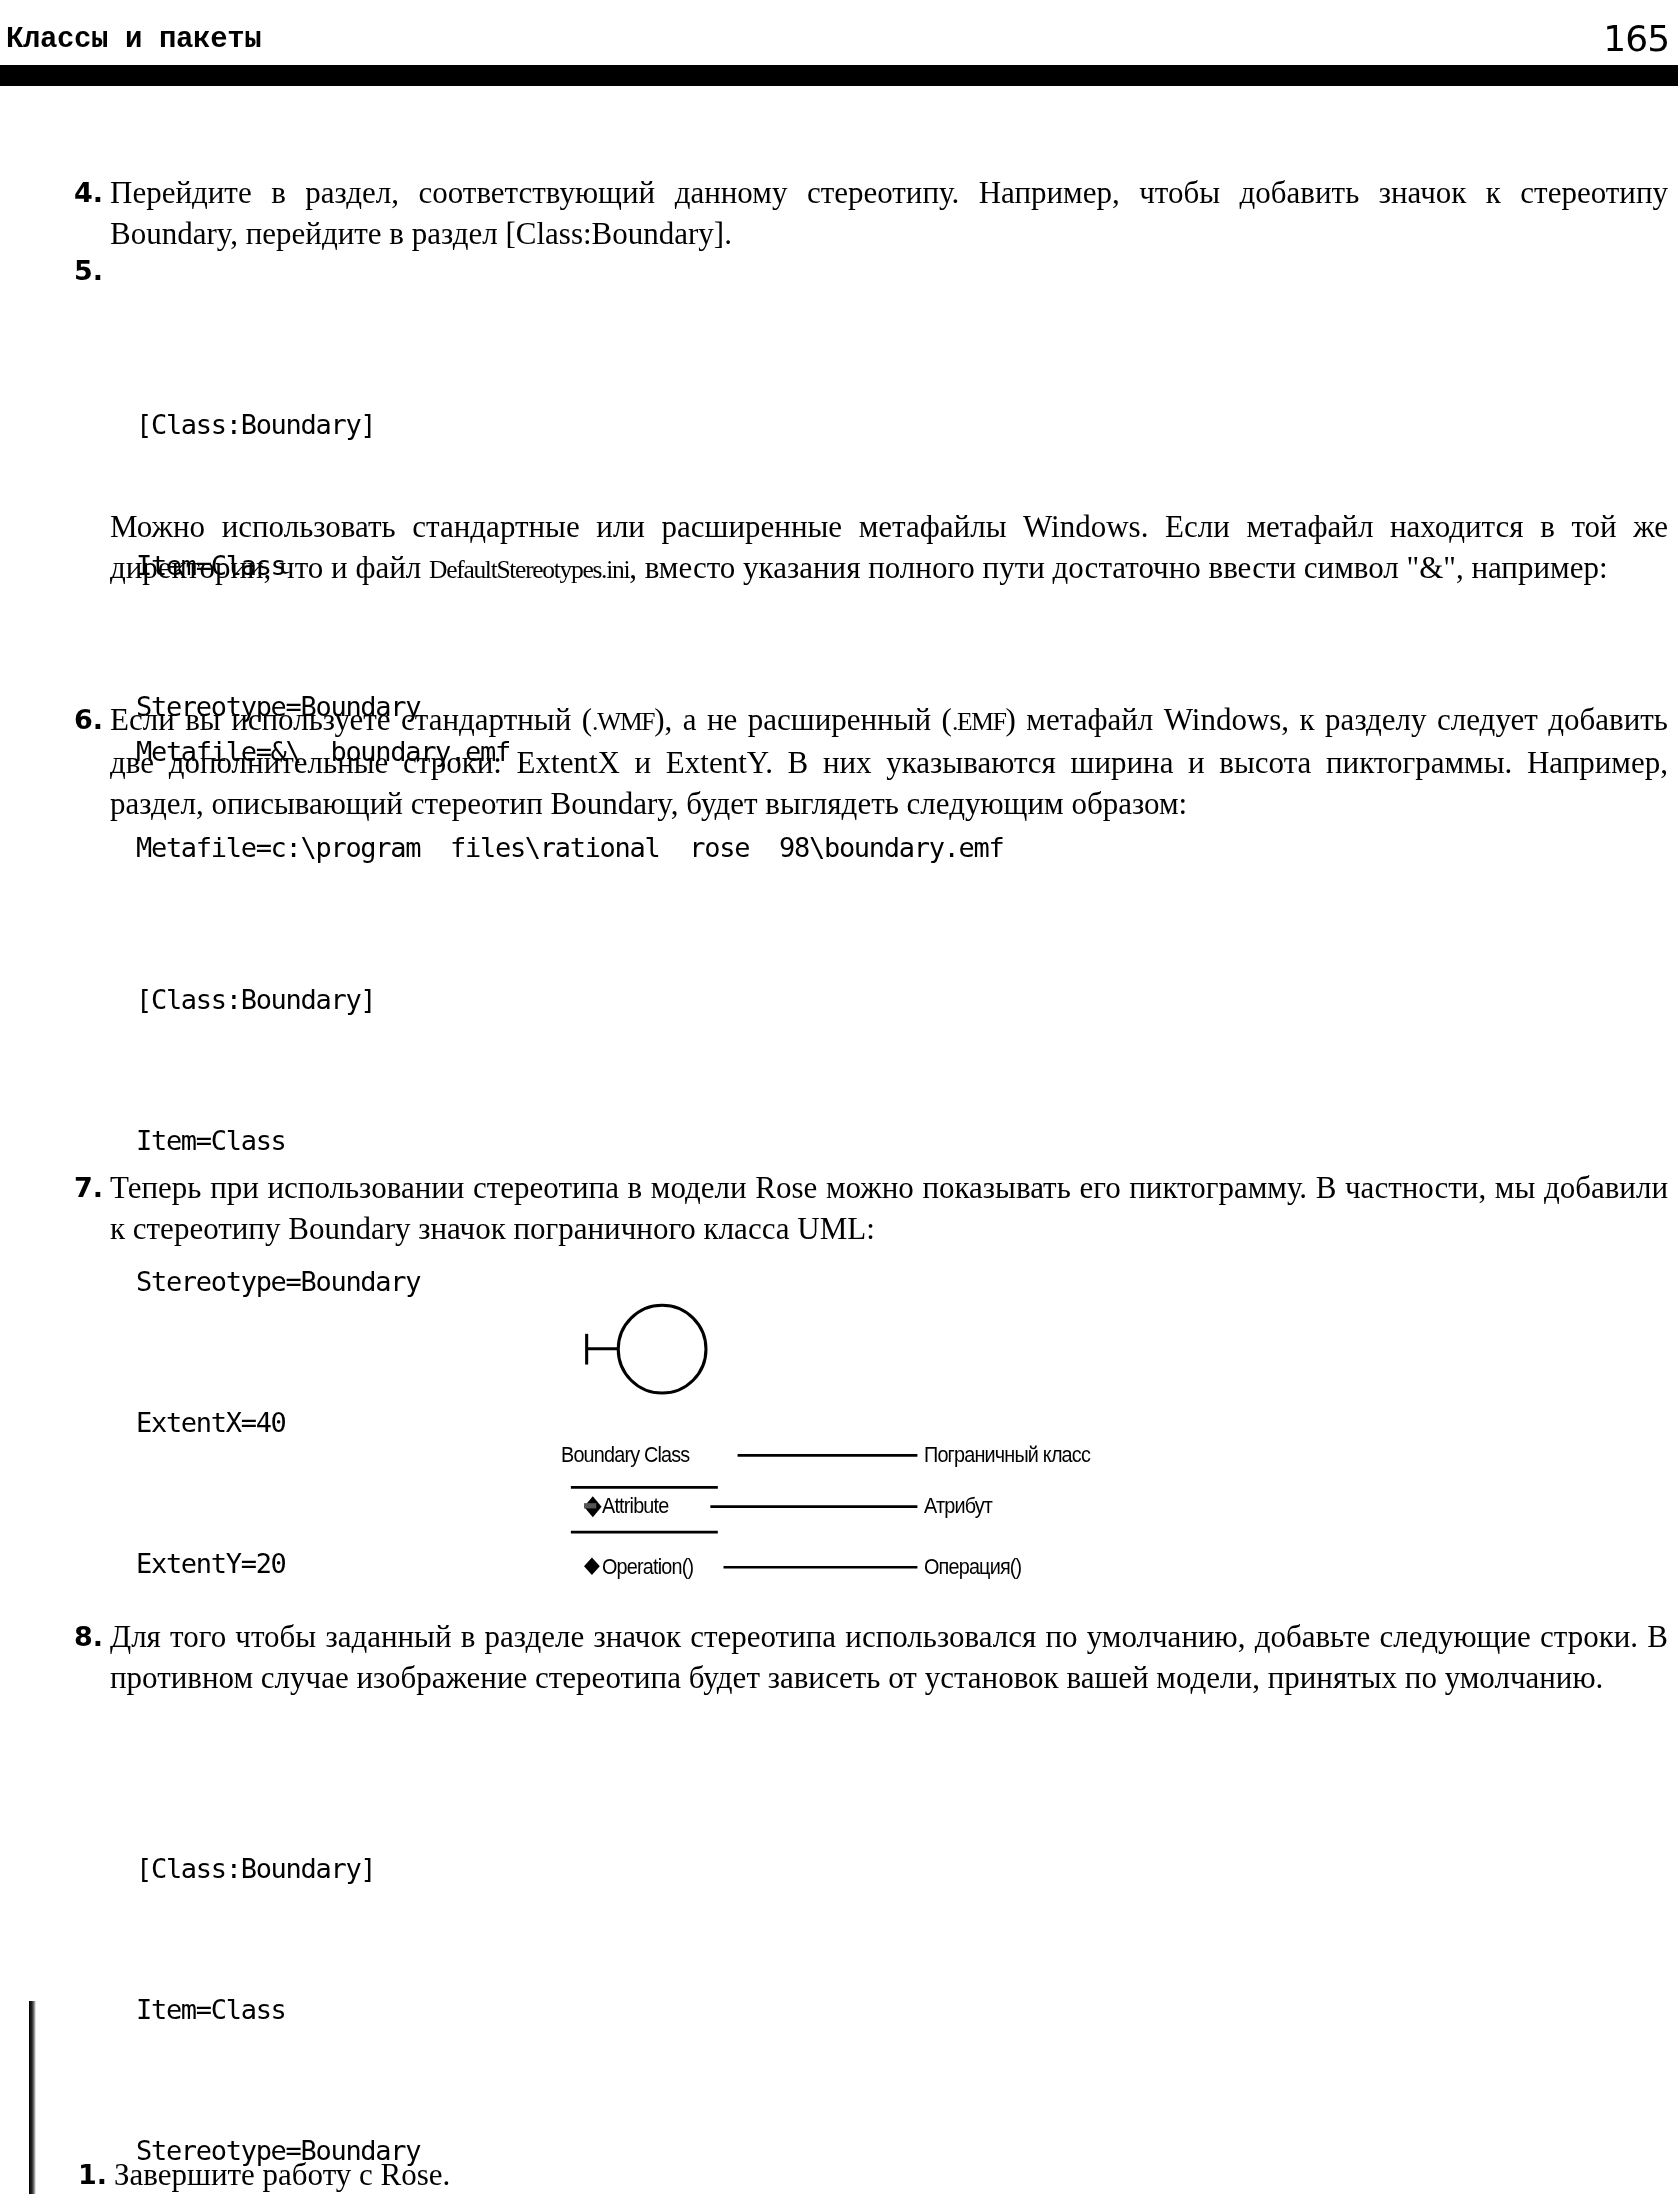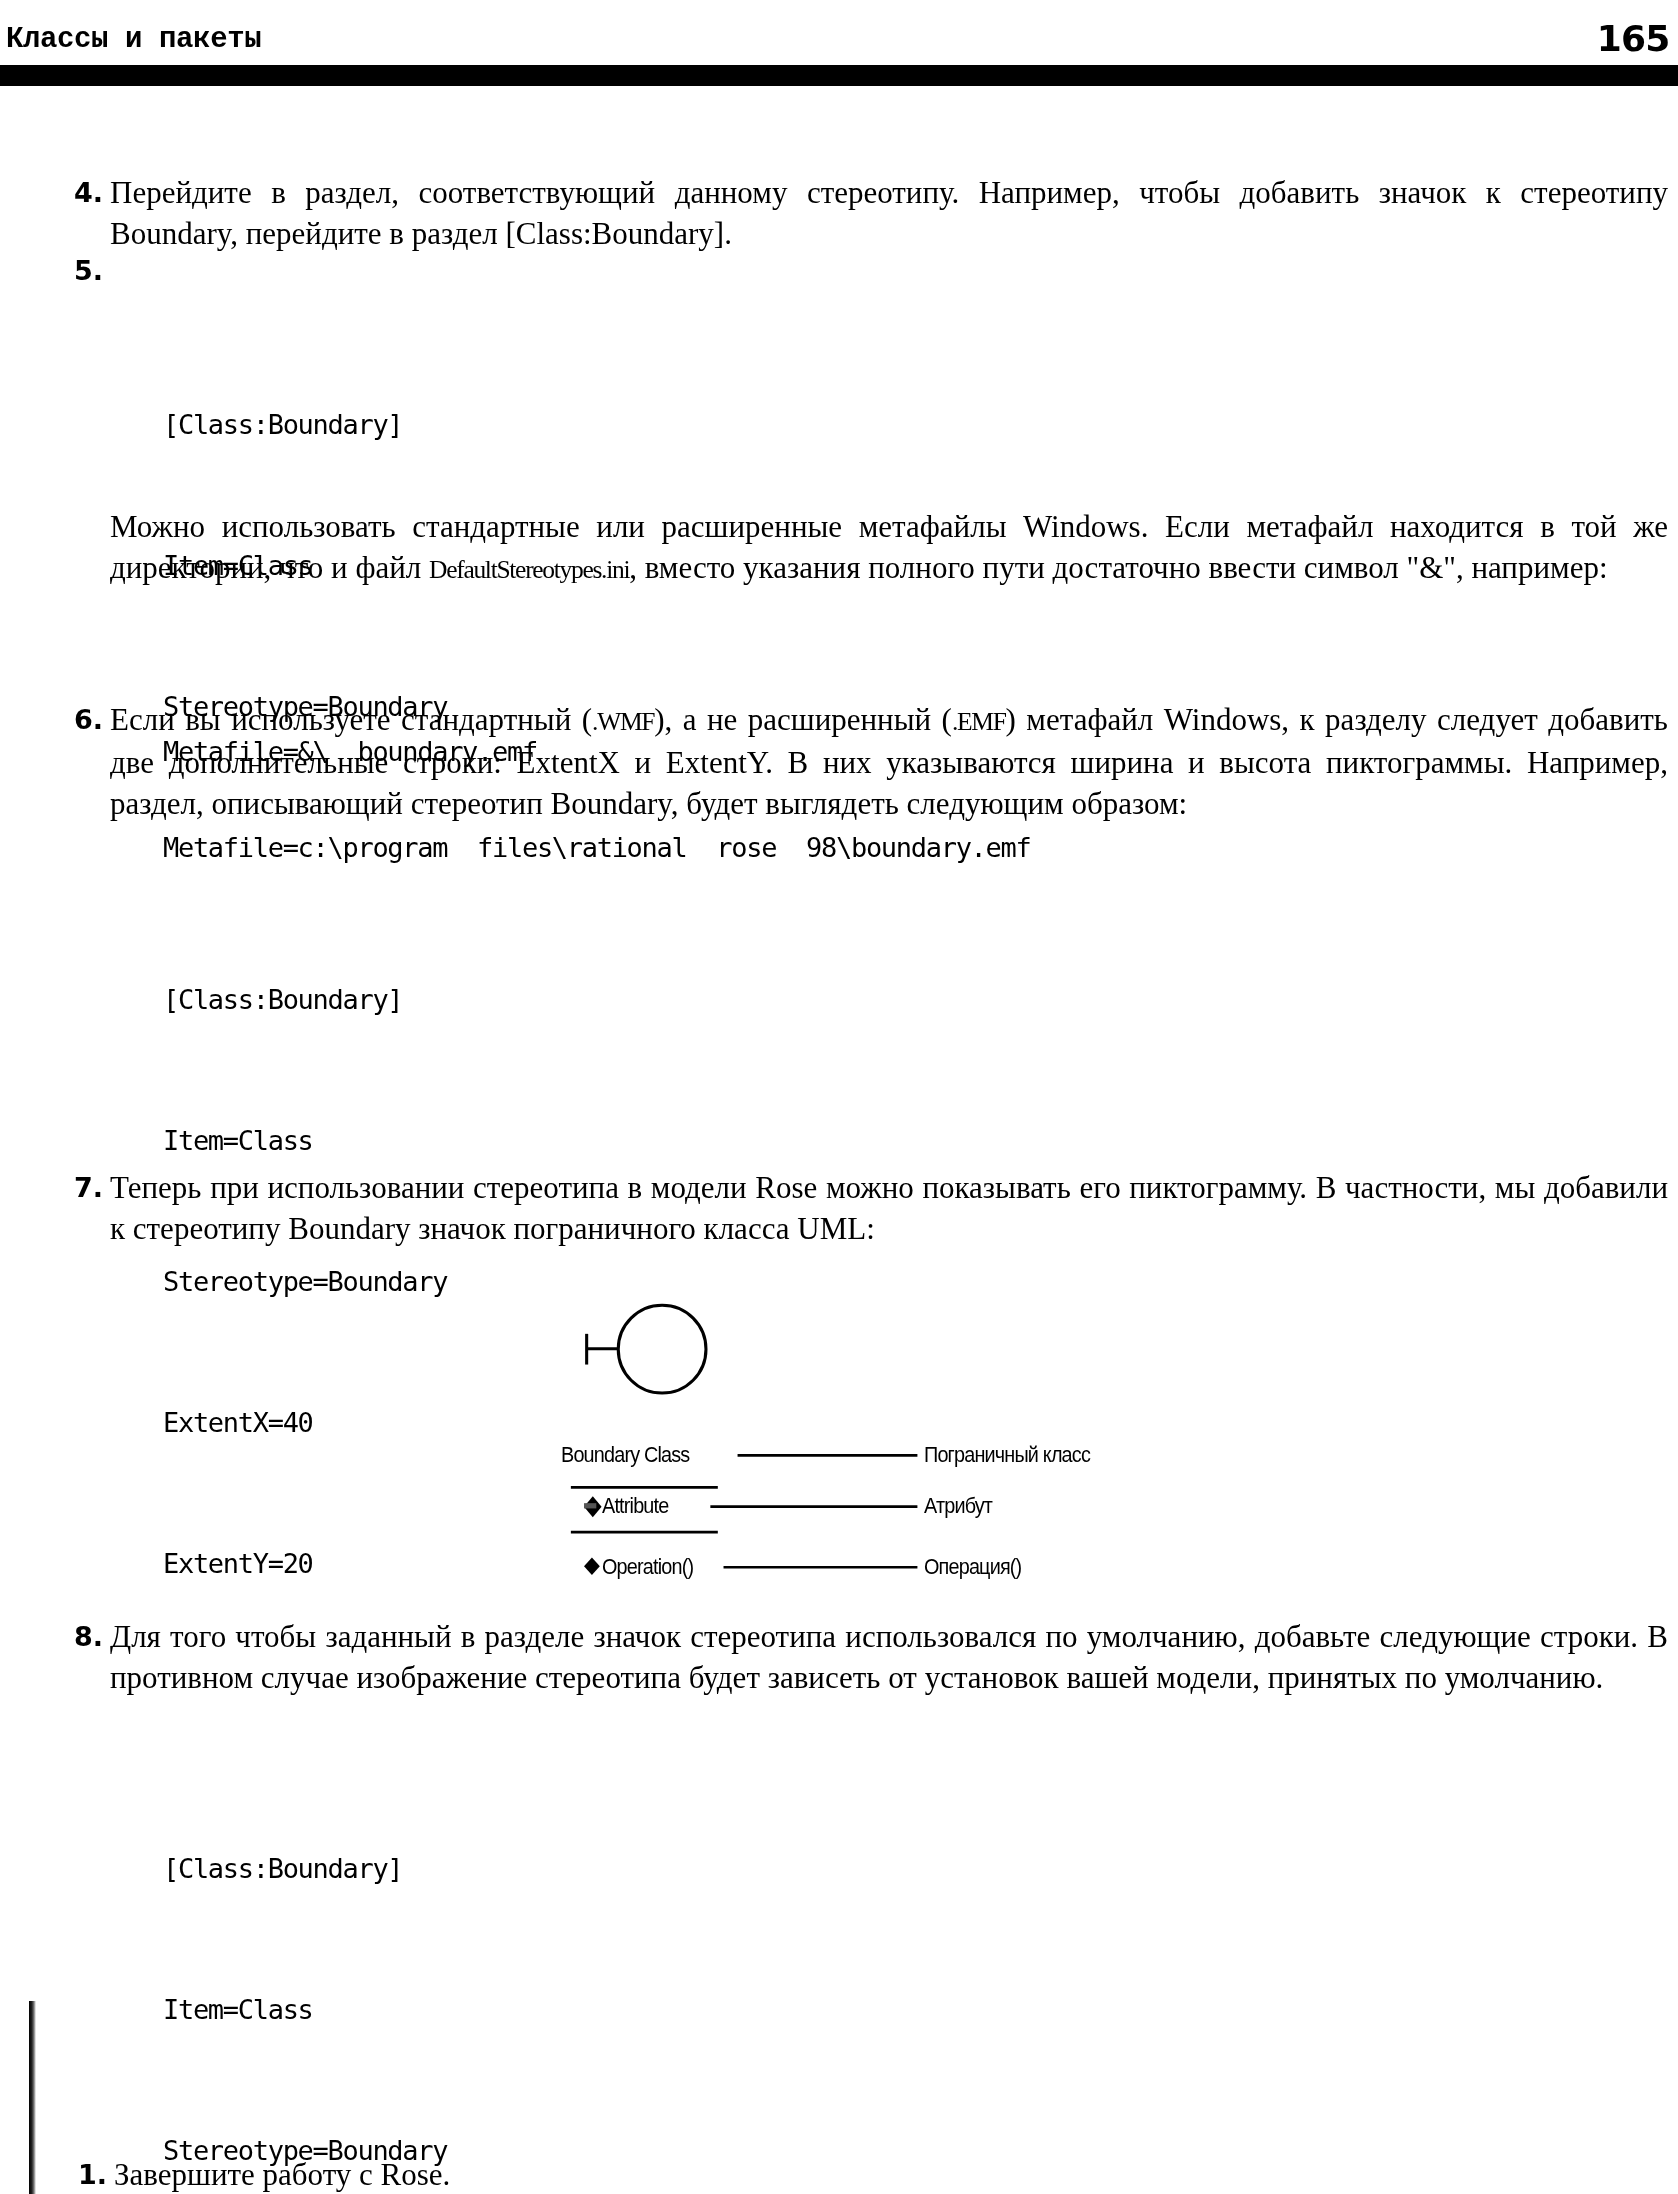--- a/index.html
+++ b/index.html
@@ -1,29 +1,29 @@
 <!DOCTYPE html>
 <html style="font-size:7px"><head>
 <meta charset="utf-8">
 <style>
   html, body { margin: 0; padding: 0; background: #ffffff; }
   body { width: 1679px; height: 2405px; position: relative; overflow: hidden; color: #000; }
   .page { position: absolute; left: 0; top: 0; width: 1679px; height: 2405px; }
 
   
   .running-head { position: absolute; left: 6.1px; top: 23px; font-family: Liberation Mono, monospace; font-weight: bold; font-size: 29px; letter-spacing: -0.4px; }
-  .page-number { position: absolute; right: 9.7px; top: 17.6px; font-family: "DejaVu Sans", sans-serif; font-weight: bold; font-size: 36px; letter-spacing: -0.9px; }
+  .page-number { position: absolute; right: 9.7px; top: 17.6px; font-family: "DejaVu Sans", sans-serif; font-weight: normal; font-size: 36px; letter-spacing: -0.9px; }
   .head-rule { position: absolute; left: 0; top: 65px; width: 1679px; height: 21px; background: #000; }
   .para { position: absolute; left: 110px; width: 1558px; font-family: "Liberation Serif", serif; font-size: 31px; line-height: 41px; text-align: justify; text-align-last: left; }
   .item { position: absolute; left: 74px; width: 1594px; font-family: "Liberation Serif", serif; font-size: 31px; line-height: 41px; text-align: justify; text-align-last: left; padding-left: 36px; box-sizing: border-box; }
   .item .num { position: absolute; left: 0; top: 0; font-family: "DejaVu Sans", sans-serif; font-weight: bold; font-size: 27px; }
   .para.left { left: 75px; width: 1593px; }
   .mono { font-family: Liberation Serif, serif; font-size: 25.5px; letter-spacing: -1.3px; }
 
-  .code { position: absolute; left: 136px; font-family: "DejaVu Sans Mono", "Liberation Mono", monospace; font-size: 27px; line-height: 47px; letter-spacing: -1.3px; white-space: pre; font-weight: 500; margin-left: 27px; }
+  .code { position: absolute; left: 136px; font-family: "DejaVu Sans Mono", "Liberation Mono", monospace; font-size: 27px; line-height: 47px; letter-spacing: -1.3px; white-space: pre; font-weight: 500; }
   .code div { height: 47px; }
 
   
   .diagram { position: absolute; left: 527px; top: 1273px; width: 658px; height: 334px; }
   .diagram svg { position: absolute; left: 0; top: 0; }
   .dlabel { position: absolute; font-family: "Liberation Sans", "DejaVu Sans", sans-serif; font-size: 22px; letter-spacing: -0.9px; white-space: nowrap; line-height: 26px; transform: scaleX(0.9); transform-origin: left center; }
 
   
   .scan-edge { position: absolute; left: 29px; top: 2001px; width: 7px; height: 404px;
      background: linear-gradient(90deg, #000 0%, #222 40%, #777 70%, rgba(255,255,255,0) 100%); }

